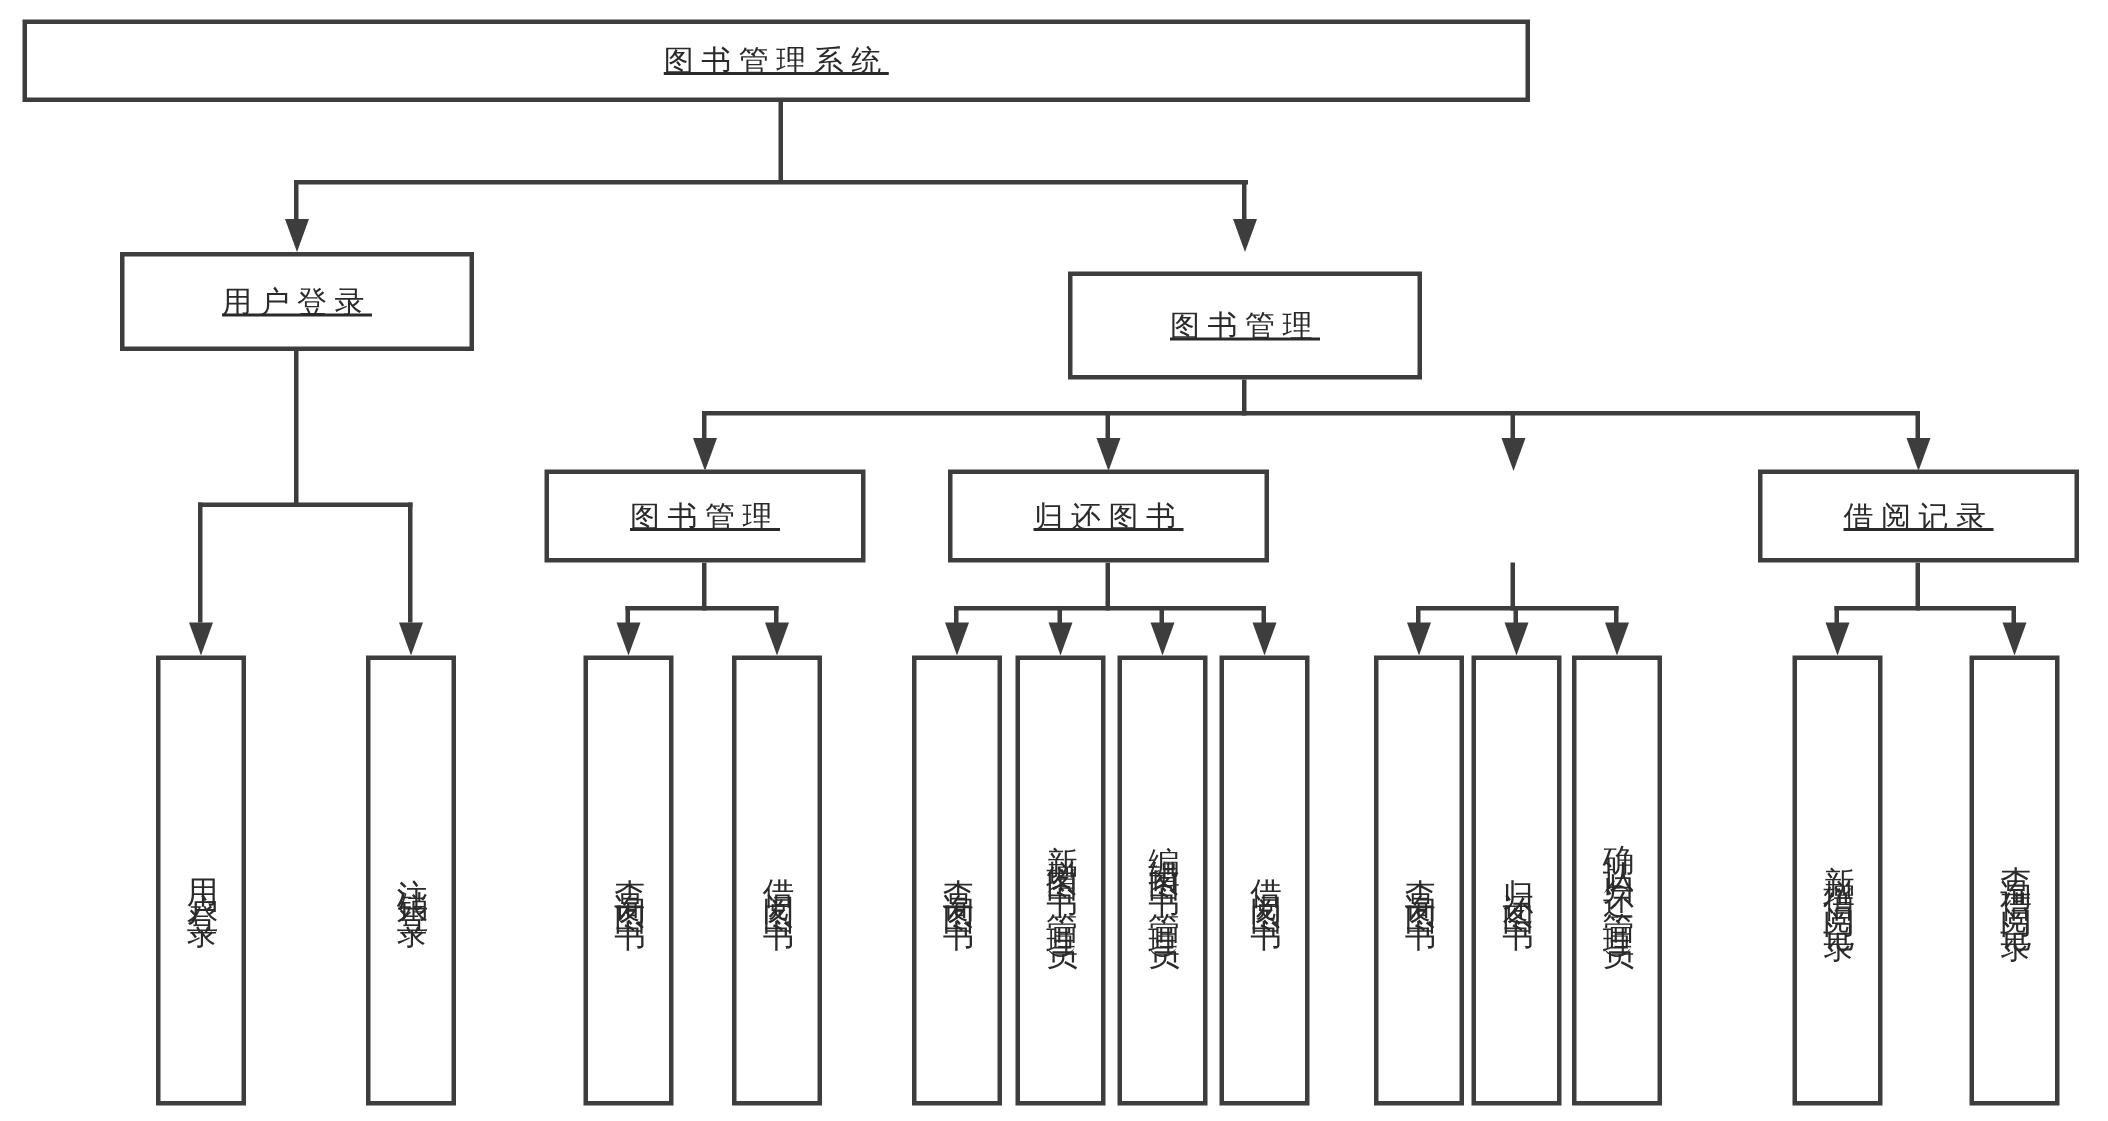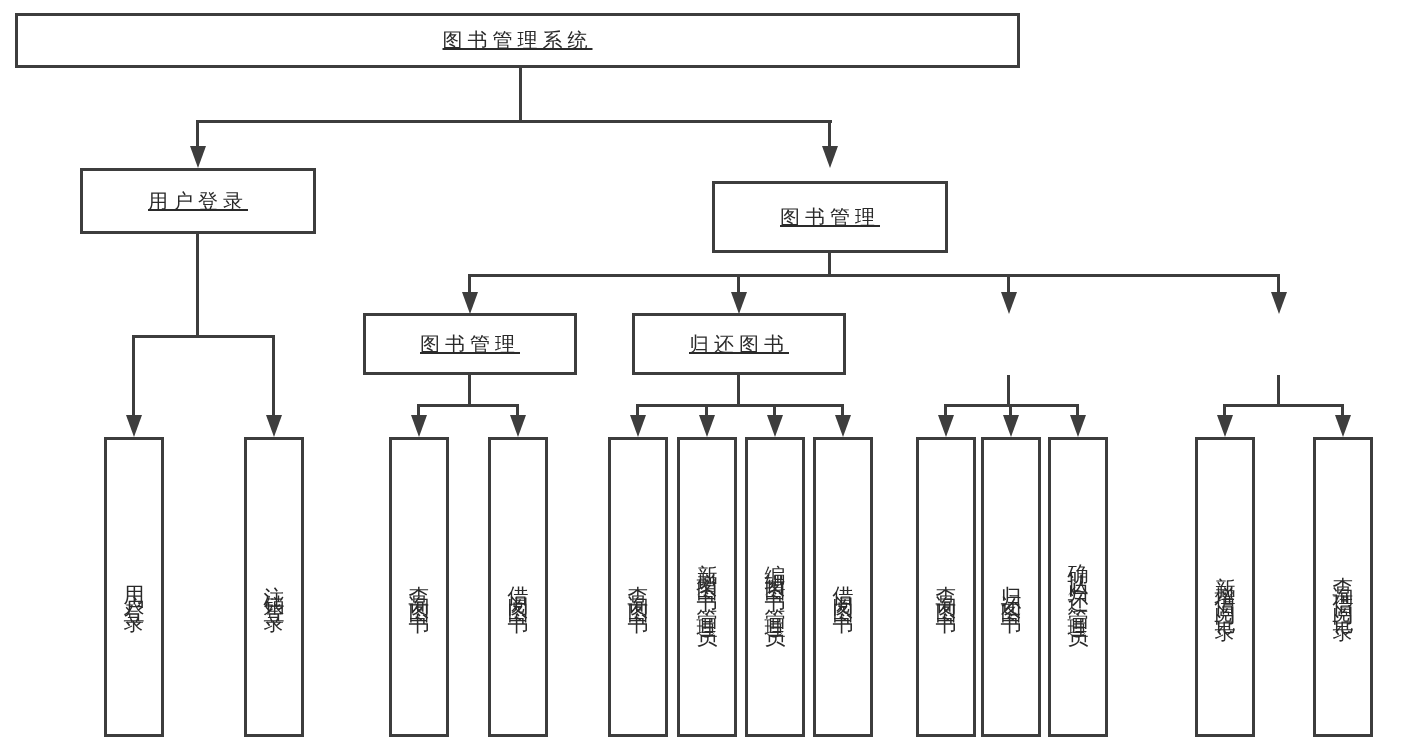--- a/index.html
+++ b/index.html
@@ -141,20 +141,23 @@
   <div class="hbox" style="left:712px;top:181px;width:236px;height:72px">
     <span>图书管理</span>
   </div>
 
   <div class="hbox" style="left:363px;top:313px;width:214px;height:62px">
     <span>图书管理</span>
   </div>
   <div class="hbox" style="left:632px;top:313px;width:214px;height:62px">
     <span>归还图书</span>
   </div>
+  <div class="hbox" style="left:1172px;top:313px;width:214px;height:62px">
+    <span>借阅记录</span>
+  </div>
 
   <div class="vbox" style="left:104px">
     <span>用户登录</span>
   </div>
   <div class="vbox" style="left:244px">
     <span>注销登录</span>
   </div>
 
   <div class="vbox" style="left:389px">
     <span>查询图书</span>

